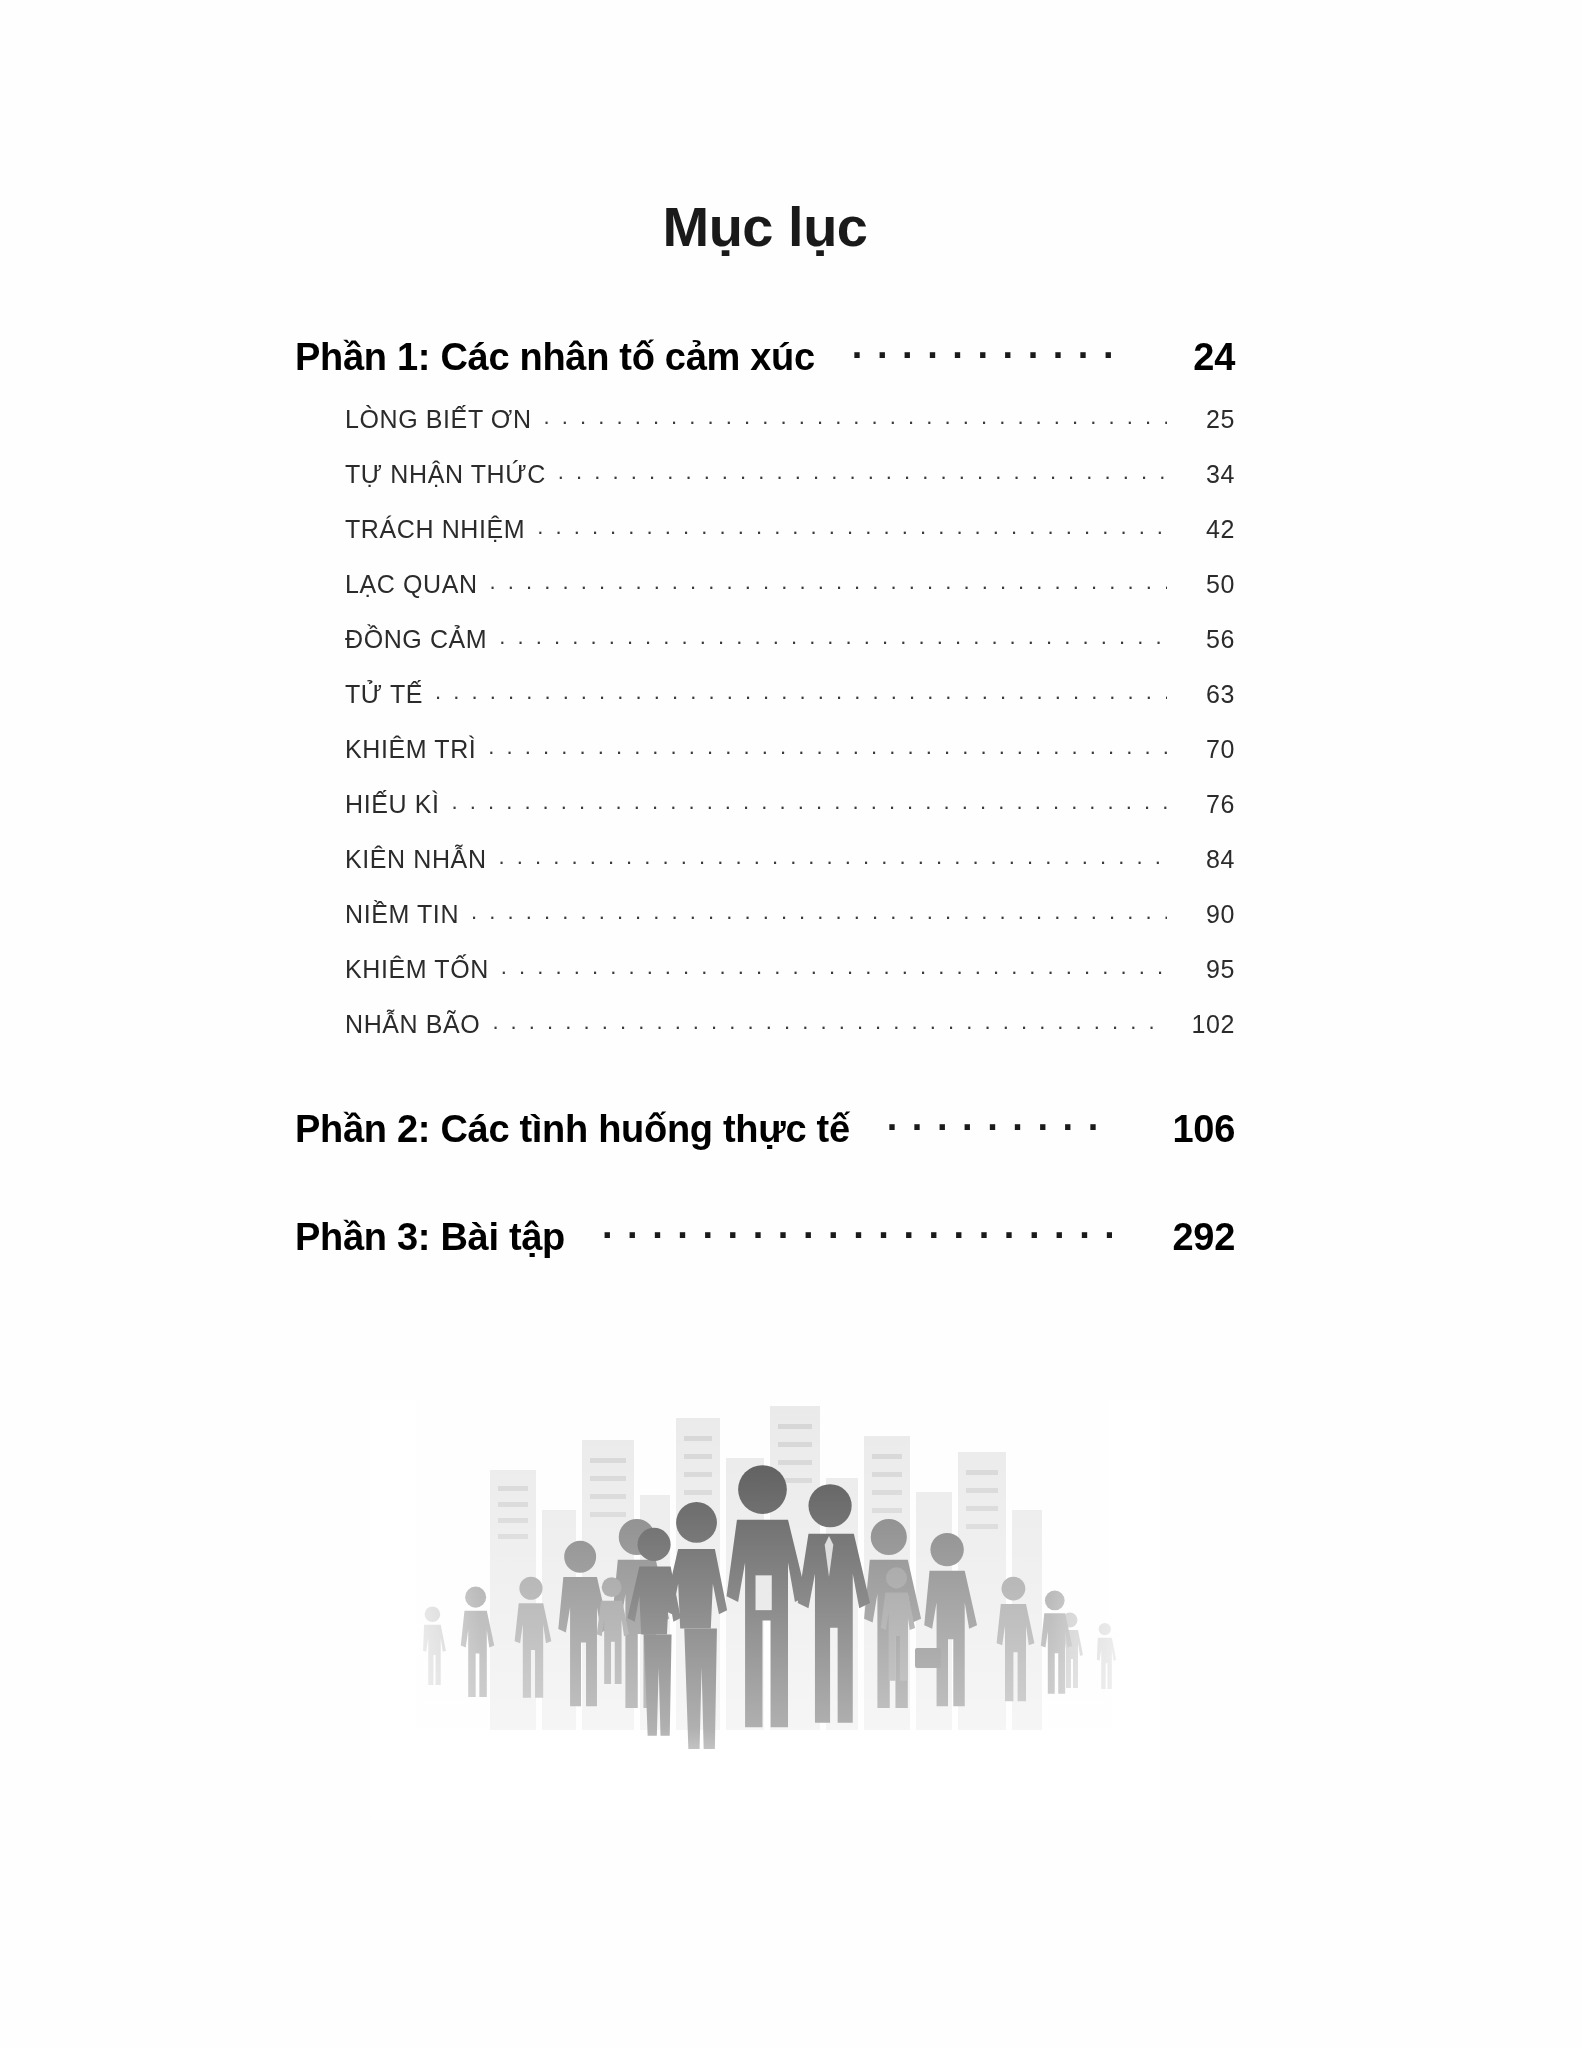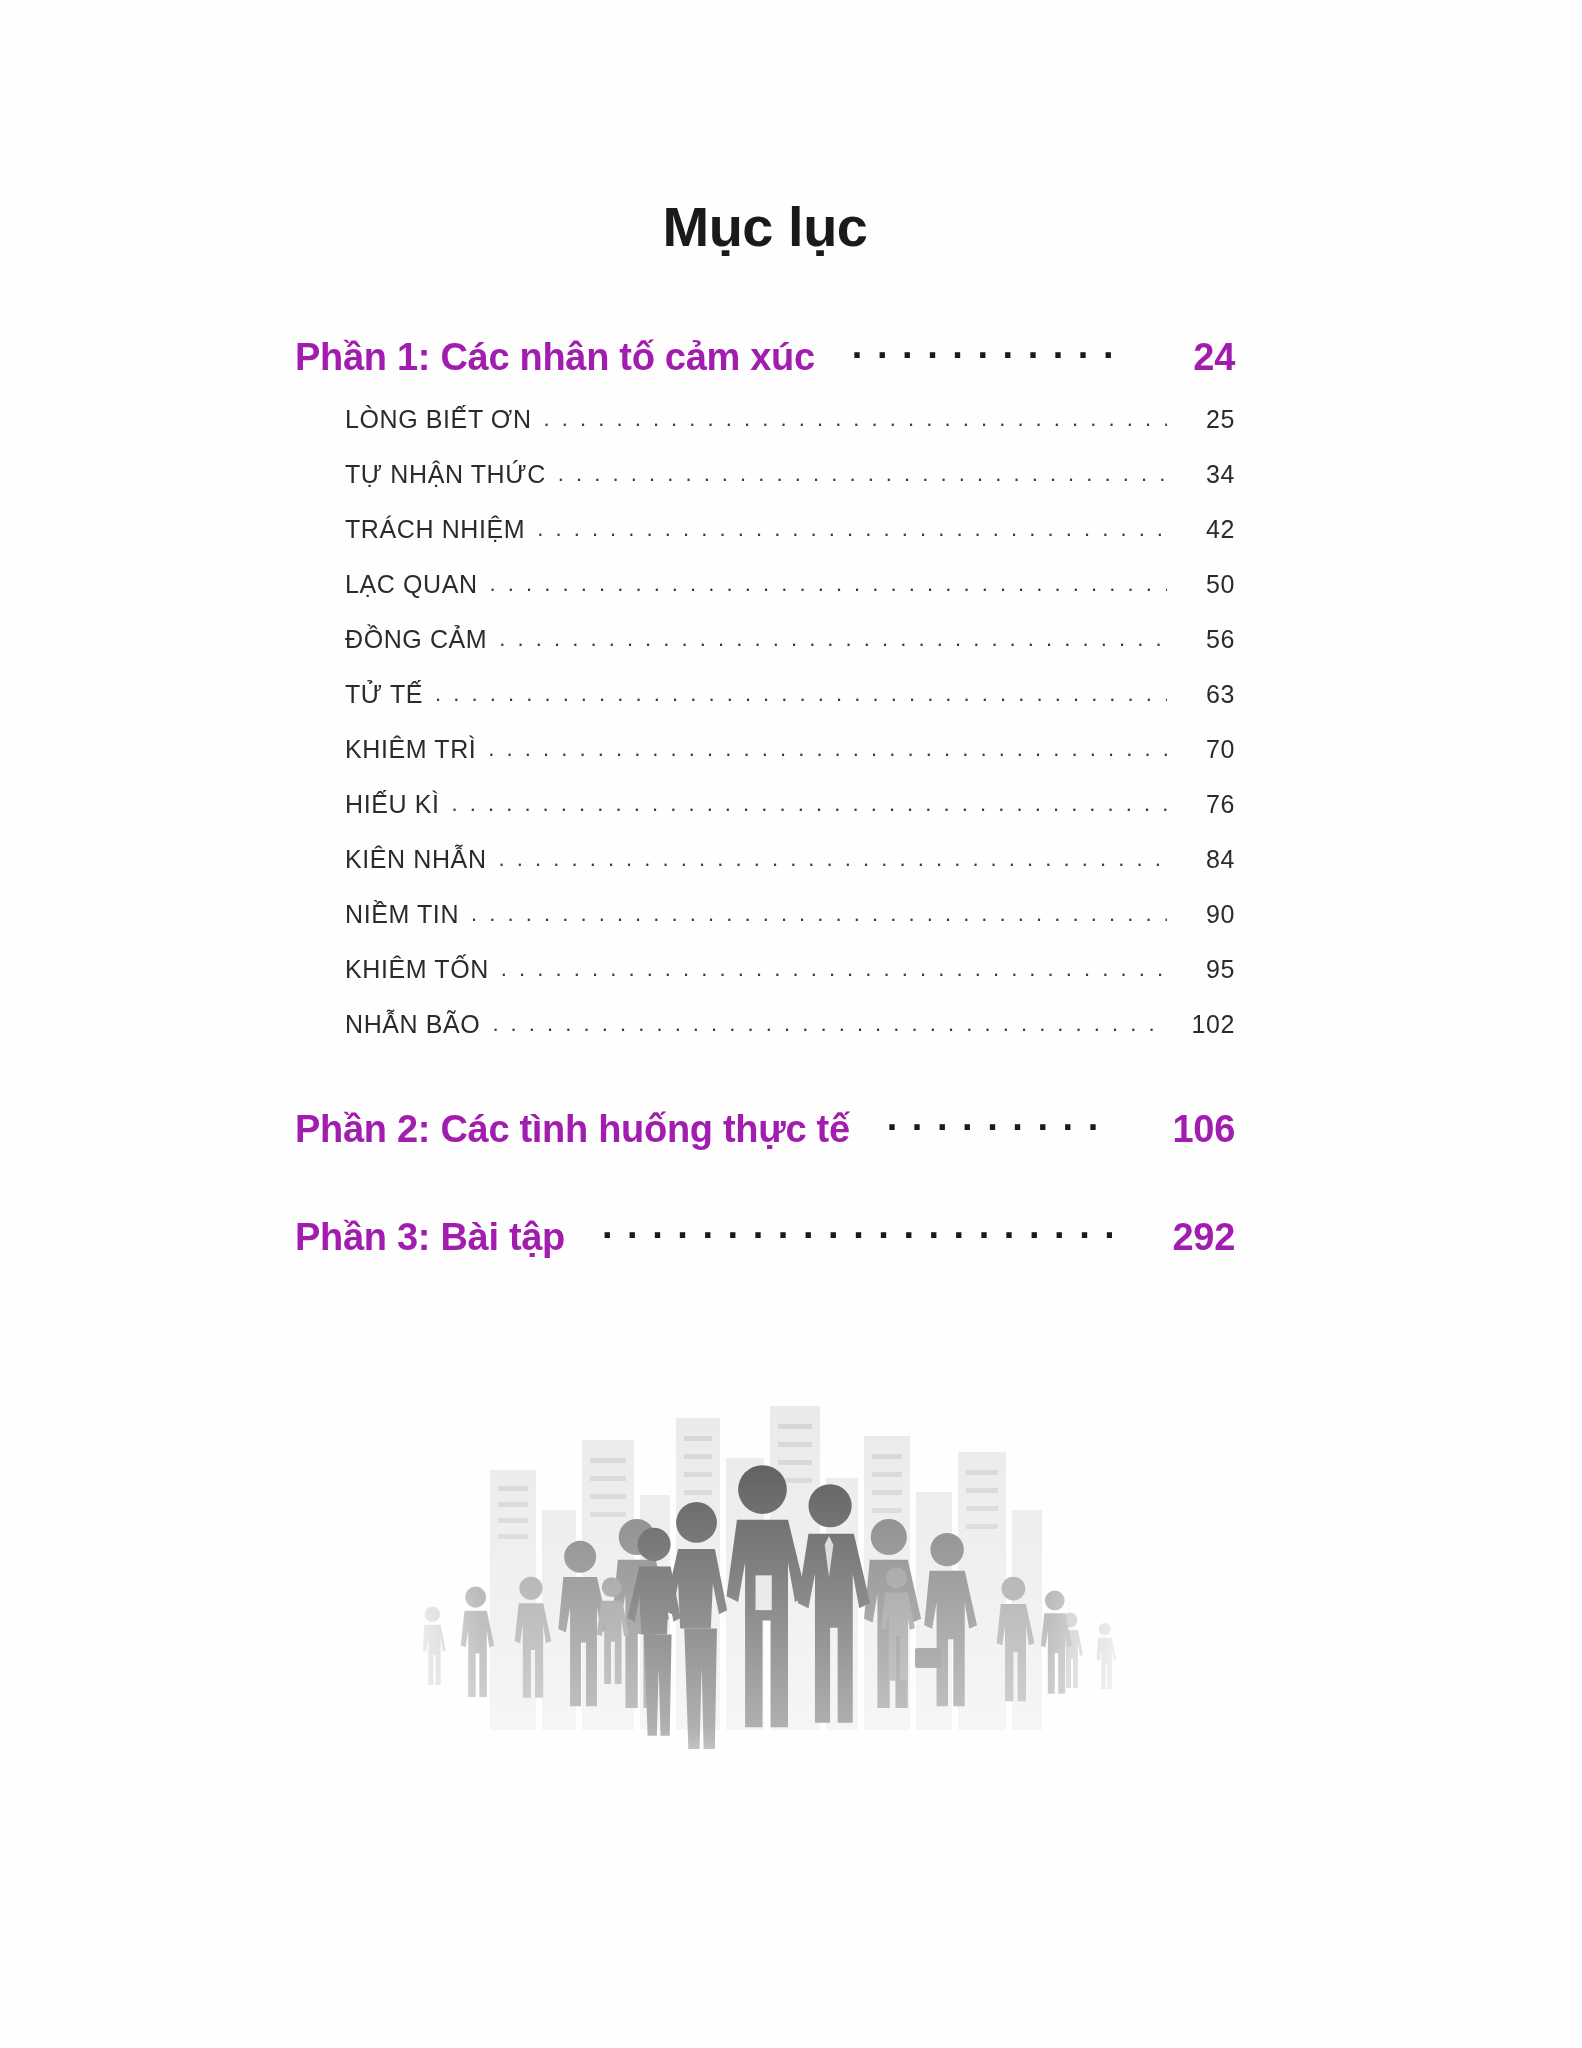--- a/index.html
+++ b/index.html
@@ -38,21 +38,21 @@
     margin: 0 0 58px 0;
     color: #1a1a1a;
   }
 
   
   .part-row {
     display: flex;
     align-items: baseline;
     font-size: 38px;
     font-weight: 700;
-    color: #a21caf;
+    color: #000000;
     margin: 0 0 26px 0;
     letter-spacing: -0.3px;
     gap: 23px;
   }
   .part-row .label {
     white-space: nowrap;
   }
   .part-row .leader {
     flex: 1 1 auto;
     margin: 0 8px 0 14px;
@@ -78,21 +78,21 @@
   }
 
   
   .chapter-list {
     margin: 0 0 0 50px;
     padding: 0;
     list-style: none;
   }
   .chapter-row {
     display: flex;
-    align-items: flex-end;
+    align-items: center;
     font-size: 25px;
     font-weight: 400;
     color: #2b2b2b;
     margin: 0 0 26px 0;
     letter-spacing: 0.6px;
   }
   .chapter-row .label {
     white-space: nowrap;
   }
   .chapter-row .leader {

